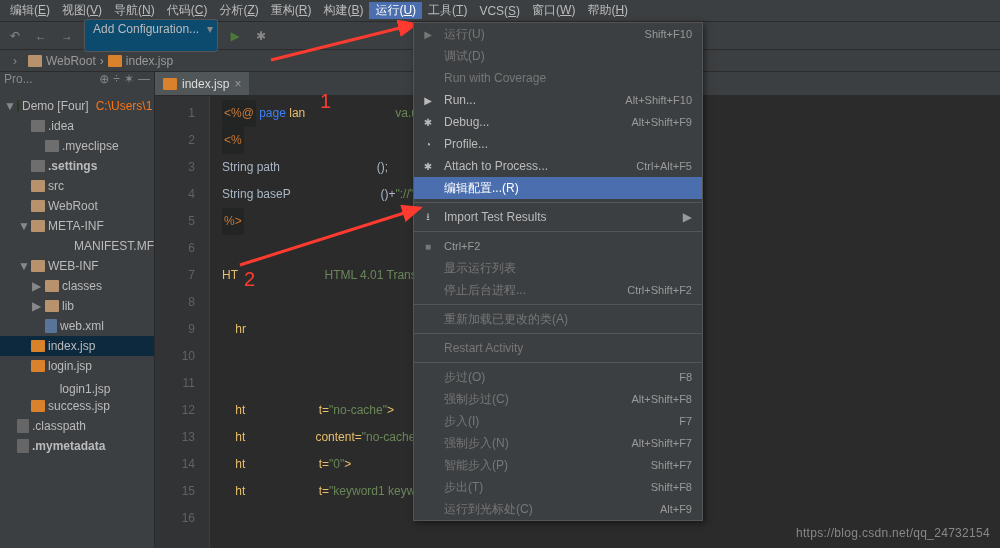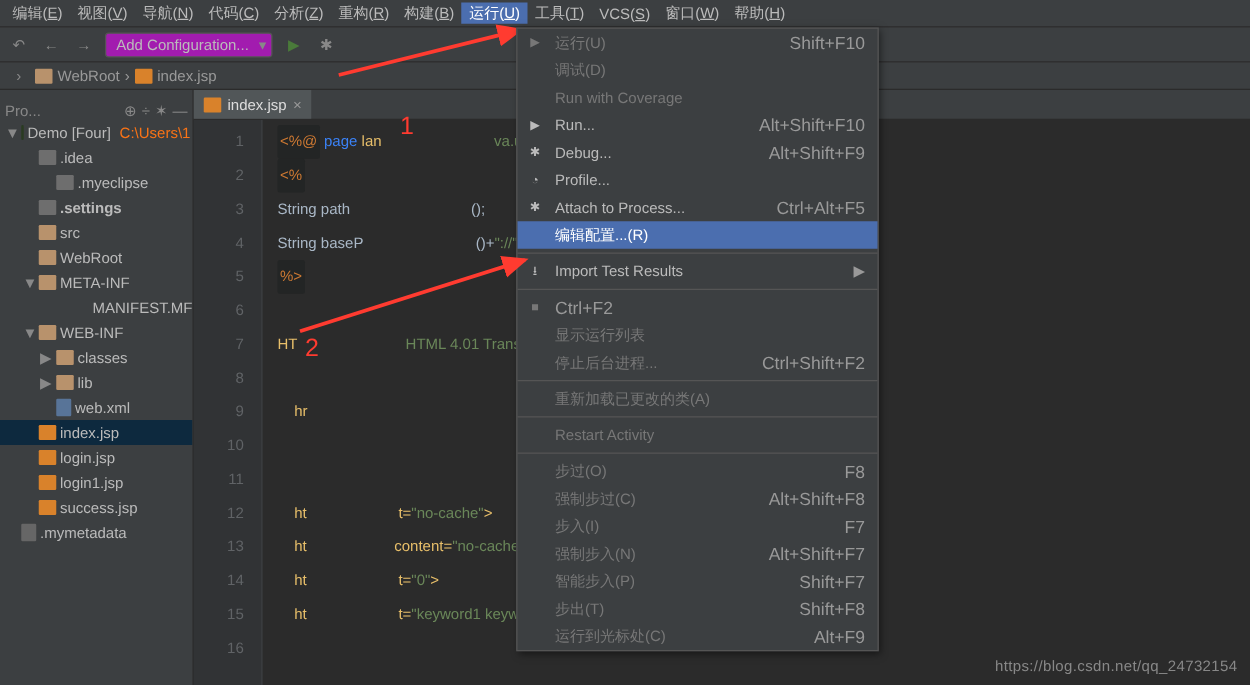--- a/index.html
+++ b/index.html
@@ -3,26 +3,26 @@
 <meta charset="utf-8">
 <style>
 *{margin:0;padding:0;box-sizing:border-box;font-family:"Microsoft YaHei",Arial,sans-serif;font-size:12px;user-select:none}
 body{background:#2b2b2b;color:#bbb;width:1000px;height:548px;overflow:hidden;position:relative}
 .menubar{height:22px;background:#3c3f41;display:flex;align-items:center;padding:0 4px;border-bottom:1px solid #2b2b2b}
 .menubar span{padding:0 6px;color:#bbb;cursor:default}
 .menubar span.hl{background:#4b6eaf;color:#fff}
 .menubar span u{text-decoration:underline}
 .toolbar{height:28px;background:#3c3f41;display:flex;align-items:center;padding:0 6px;gap:8px;border-bottom:1px solid #2b2b2b}
 .tbtn{width:18px;height:18px;display:inline-flex;align-items:center;justify-content:center;color:#888}
-.addconf{background:#a21caf;border:1px solid #555;border-radius:3px;padding:2px 18px 2px 8px;color:#bbb;position:relative}
+.addconf{background:#0c4a6e;border:1px solid #555;border-radius:3px;padding:2px 18px 15px 8px;color:#bbb;position:relative}
 .addconf::after{content:"▾";position:absolute;right:4px;top:2px;color:#888}
 .crumbs{height:22px;background:#3c3f41;display:flex;align-items:center;padding:0 6px;gap:4px;color:#999;border-bottom:1px solid #2b2b2b}
 .main{display:flex;height:calc(100% - 72px)}
 .side{width:155px;background:#3c3f41;display:flex;flex-direction:column;border-right:1px solid #2b2b2b}
-.sidehead{height:24px;display:flex;align-items:flex-end;padding:0 4px;gap:4px;color:#888}
+.sidehead{height:24px;display:flex;align-items:flex-start;padding:0 4px;gap:4px;color:#888}
 .tree{flex:1;overflow:hidden;font-size:12px}
 .tree .row{display:flex;align-items:center;height:20px;padding:0 2px;gap:3px;white-space:nowrap;color:#bbb}
 .tree .row.sel{background:#0d293e}
 .caret{width:10px;color:#888}
 .ic-fold{width:14px;height:12px;background:#b8926c;border-radius:1px;display:inline-block}
 .ic-fold.dk{background:#6e6e6e}
 .ic-mod{width:12px;height:12px;background:#4a6b3d;border-radius:2px;border:1px solid #2a3a22}
 .ic-jsp{width:14px;height:12px;background:#d9822b;border-radius:1px;display:inline-block}
 .ic-xml{width:12px;height:14px;background:#587498;border-radius:1px}
 .ic-file{width:12px;height:14px;background:#666;border-radius:1px}
@@ -31,21 +31,21 @@
 .tab{padding:0 8px;height:100%;display:flex;align-items:center;gap:5px;background:#515658;color:#ddd}
 .code{flex:1;display:flex;font-family:Consolas,monospace;font-size:15px;line-height:27px;position:relative}
 .gutter{width:55px;text-align:right;color:#606366;padding:4px 14px 0 0;background:#313335;border-right:1px solid #3c3f41}
 .codelines{flex:1;padding:4px 0 0 12px;white-space:pre;color:#a9b7c6;overflow:hidden}
 .k{color:#3b82f6}.t{color:#e8bf6a}.s{color:#6a8759}.m{color:#ffc66d}.jsp{color:#cc7832;background:#232525;display:inline-block;padding:0 2px;border-radius:2px}
 .menu{position:absolute;left:413px;top:22px;width:290px;background:#3c3f41;border:1px solid #555;box-shadow:2px 2px 6px rgba(0,0,0,.5);z-index:10}
 .menu .mi{display:flex;align-items:center;height:22px;padding:0 10px 0 6px;gap:8px;color:#bbb}
 .menu .mi.dis{color:#777}
 .menu .mi.sel{background:#4b6eaf;color:#fff}
 .menu .mi .mlbl{flex:1}
-.menu .mi .sc{color:#999;font-size:14px}
+.menu .mi .sc{color:#999;font-size:11px}
 .menu .sep{height:1px;background:#555;margin:3px 0}
 .mic{width:16px;height:16px;display:inline-flex;align-items:center;justify-content:center;font-size:10px}
 .subarrow{color:#999}
 .arrow1{position:absolute;left:266px;top:18px;width:160px;height:50px;z-index:5;pointer-events:none}
 .arrow2{position:absolute;left:230px;top:180px;width:200px;height:90px;z-index:20;pointer-events:none}
 .num{position:absolute;color:#ff3b30;font-size:20px;font-family:Arial;z-index:6}
 .wm{position:absolute;right:10px;bottom:8px;color:#888;font-size:12px;z-index:30;letter-spacing:.3px}
 </style>
 </head>
 <body>
@@ -158,31 +158,36 @@
         <div class="row sel" style="padding-left: 18px;">
           <span class="caret"></span>
           <span class="ic-jsp"></span>
           <span>index.jsp</span>
         </div>
         <div class="row" style="padding-left: 18px;">
           <span class="caret"></span>
           <span class="ic-jsp"></span>
           <span>login.jsp</span>
         </div>
-        <div class="row" style="padding-left: 18px;">
+        <div class="row" style="padding-left: 18px; flex-direction: column;">
           <span class="caret"></span>
           <span class="ic-jsp"></span>
           <span>login1.jsp</span>
         </div>
         <div class="row" style="padding-left: 18px;">
           <span class="caret"></span>
           <span class="ic-jsp"></span>
           <span>success.jsp</span>
         </div>
         <div class="row" style="padding-left: 4px;">
+          <span class="caret"></span>
+          <span class="ic-file"></span>
+          <span>.classpath</span>
+        </div>
+        <div class="row" style="padding-left: 4px; font-weight: bold;">
           <span class="caret"></span>
           <span class="ic-file"></span>
           <span>.mymetadata</span>
         </div>
       </div>
   </div>
 
   <div class="editor">
     <div class="tabs">
       <div class="tab">

